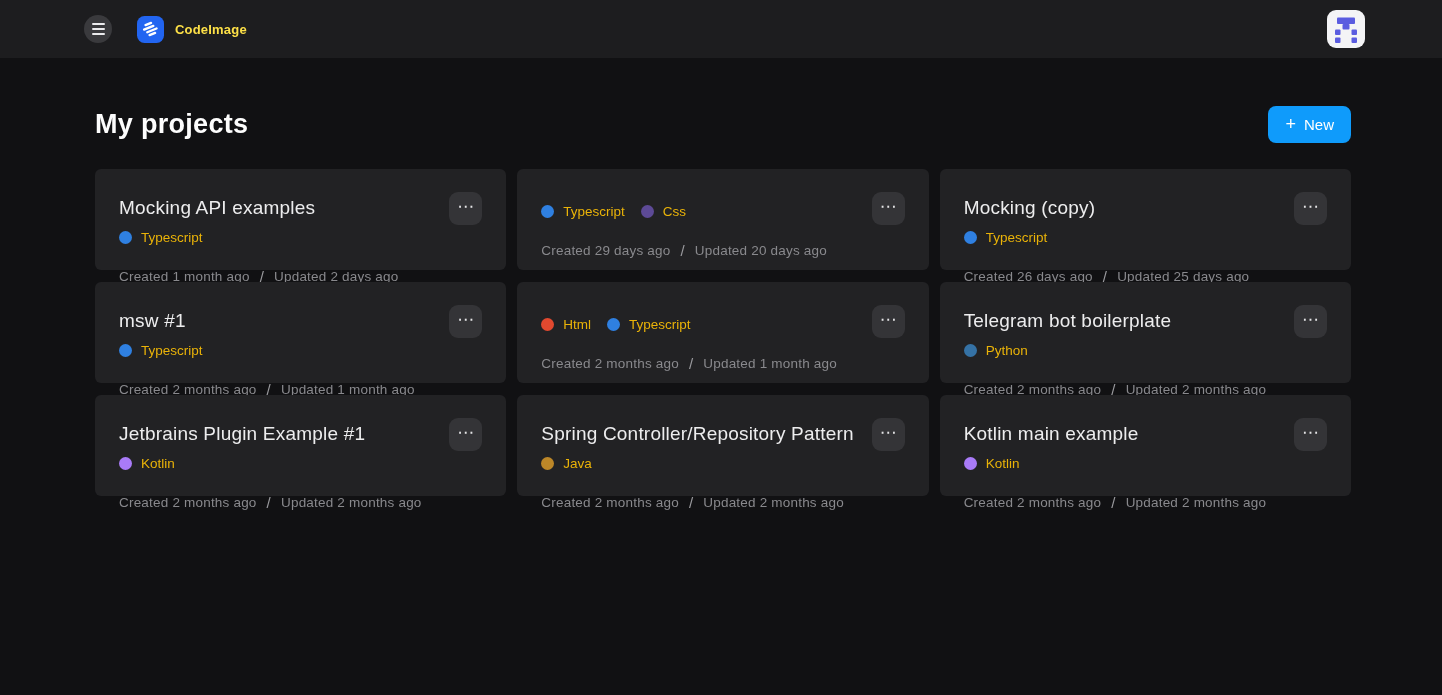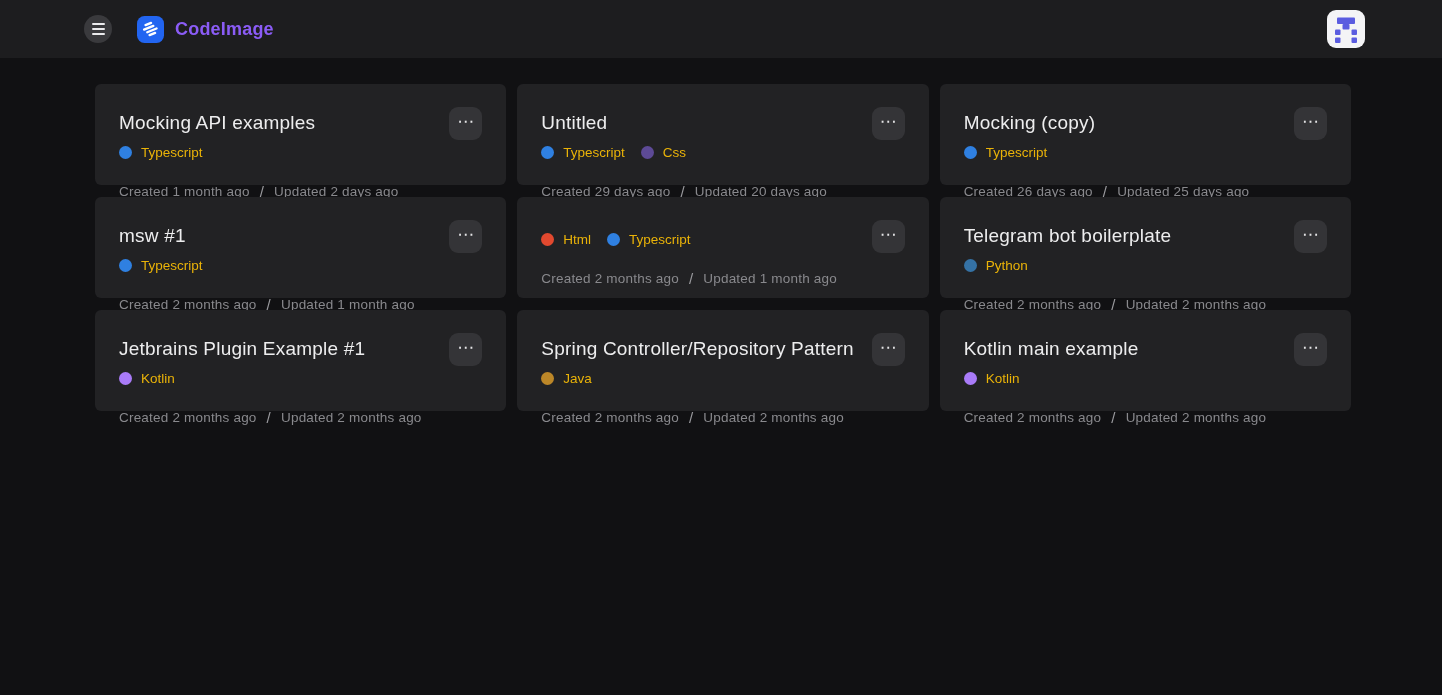--- a/index.html
+++ b/index.html
@@ -41,22 +41,22 @@
     background: #ececee;
   }
   .brand {
     display: flex;
     align-items: center;
     gap: 11px;
     margin-left: 25px;
     cursor: pointer;
   }
   .brand-name {
-    color: #8b5cf6;
-    font-size: 18px;
+    color: #fde047;
+    font-size: 13px;
     font-weight: bold;
     letter-spacing: 0.2px;
   }
   .avatar-btn {
     position: absolute;
     right: 77px;
     top: 10px;
     width: 38px; height: 38px;
     padding: 0;
     border: none;
@@ -220,20 +220,27 @@
         <rect x="24.5" y="19.5" width="5.5" height="5.5" rx="1"></rect>
         <rect x="8" y="27.5" width="5.5" height="5.5" rx="1"></rect>
         <rect x="24.5" y="27.5" width="5.5" height="5.5" rx="1"></rect>
       </g>
     </svg>
   </button>
 </header>
 
 <main class="container">
 
+  <div class="page-head">
+    <h1 class="page-title">My projects</h1>
+    <button class="new-btn" style="background: rgb(15, 155, 251);">
+      <span class="plus-icon">+</span>
+      <span>New</span>
+    </button>
+  </div>
 
 
   <section class="grid">
 
     <article class="card">
       <h2 class="card-title">Mocking API examples</h2>
       <button class="menu-btn">
         <span>⋯</span>
       </button>
       <div class="langs">
@@ -243,21 +250,20 @@
         </span>
       </div>
       <div class="dates">
         <span>Created 1 month ago</span>
         <span class="slash">/</span>
         <span>Updated 2 days ago</span>
       </div>
     </article>
 
     <article class="card">
-      <h2 class="card-title">Untitled</h2>
       <button class="menu-btn">
         <span>⋯</span>
       </button>
       <div class="langs">
         <span class="lang">
           <i class="dot" style="background: rgb(47, 128, 225);"></i>
           <span>Typescript</span>
         </span>
         <span class="lang">
           <i class="dot" style="background: rgb(93, 74, 150);"></i>

